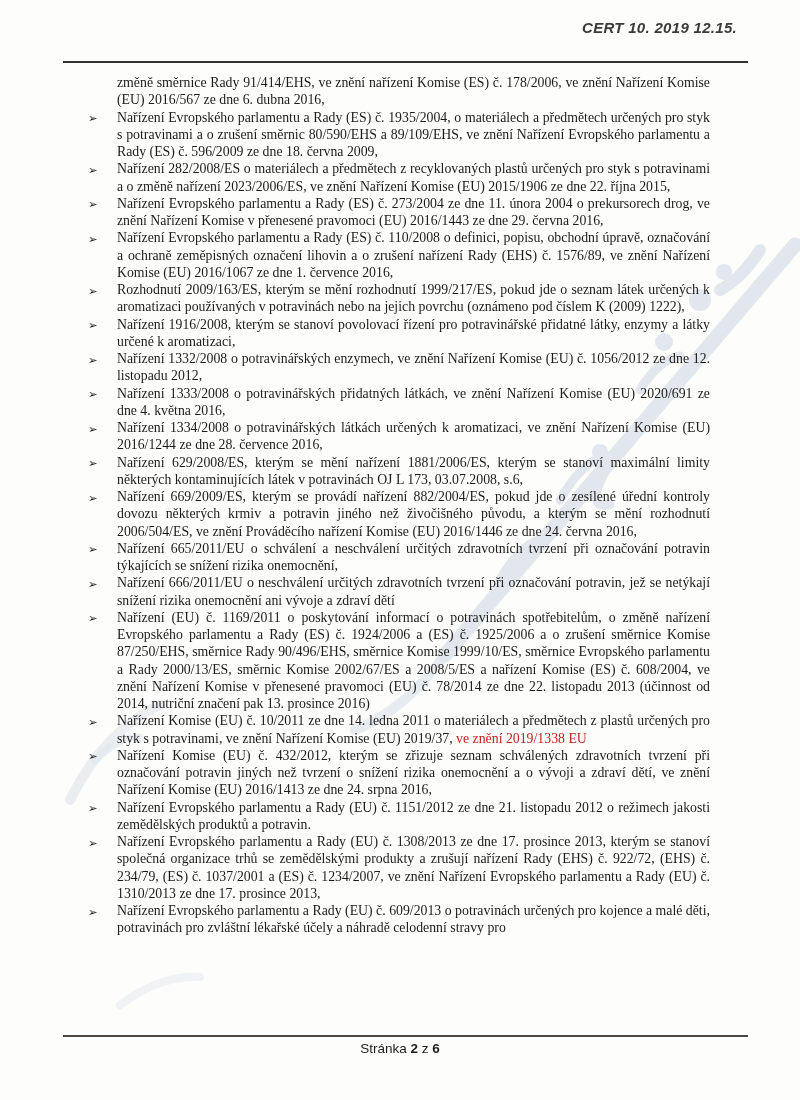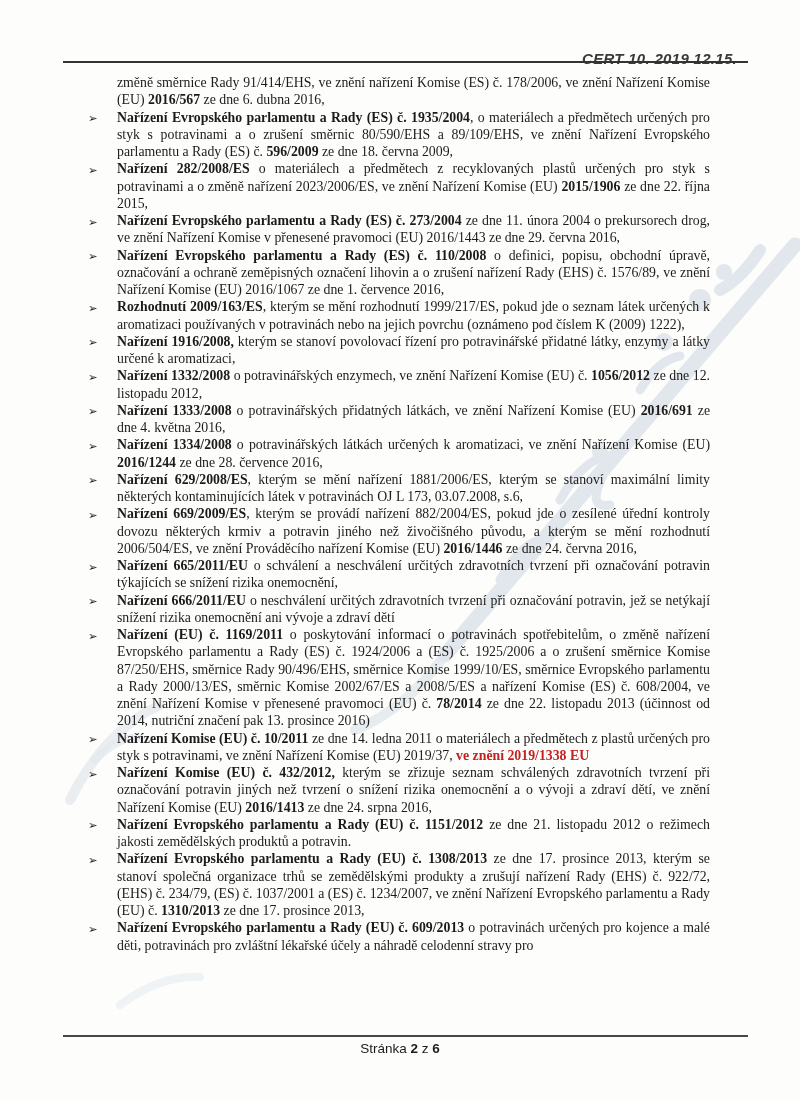--- a/index.html
+++ b/index.html
@@ -27,21 +27,20 @@
   .doc-ref{
     position:absolute;
     top:19px;right:63px;
     font-family:"Liberation Sans", sans-serif;
     font-style:italic;
     font-weight:bold;
     font-size:15px;
     letter-spacing:.3px;
     color:#3a3a3a;
     white-space:nowrap;
-    margin-top:31px;
   }
   .header-rule{
     position:absolute;top:61px;left:63px;width:685px;
     border-top:2px solid var(--rule);
   }
   .reg-list{
     position:absolute;
     top:74px;left:88px;width:622px;
     max-height:958px;overflow:hidden;
     font-size:13.8px;
@@ -52,22 +51,22 @@
     flex:0 0 29px;
     font-family:"DejaVu Sans", sans-serif;
     font-size:11.5px;
     padding-top:1.5px;
     color:#191816;
   }
   .text{
     flex:1;
     text-align:justify;
   }
-  .b{font-weight:bold;}
-  .red{color:var(--red);font-weight:bold;}
+  .b{font-weight:normal;}
+  .red{color:var(--red);font-weight:normal;}
   .footer-rule{
     position:absolute;top:1035px;left:63px;width:685px;
     border-top:2px solid #4a4742;
   }
   .footer{
     position:absolute;top:1041px;left:0;width:800px;
     text-align:center;
     font-family:"Liberation Sans", sans-serif;
     font-size:13.5px;
     color:#1d1c1a;
@@ -129,21 +128,21 @@
       <div class="item">
         <span class="bullet">➢</span>
         <span class="text"><span class="b">Nařízení 1916/2008,</span><span> kterým se stanoví povolovací řízení pro potravinářské přidatné látky, enzymy a látky určené k aromatizaci,</span></span>
       </div>
       <div class="item">
         <span class="bullet">➢</span>
         <span class="text"><span class="b">Nařízení 1332/2008</span><span> o potravinářských enzymech, ve znění Nařízení Komise (EU) č. </span><span class="b">1056/2012</span><span> ze dne 12. listopadu 2012,</span></span>
       </div>
       <div class="item">
         <span class="bullet">➢</span>
-        <span class="text"><span class="b">Nařízení 1333/2008</span><span> o potravinářských přidatných látkách, ve znění Nařízení Komise (EU) </span><span class="b">2016/691</span><span> ze dne 4. května 2016,</span></span>
+        <span class="text"><span class="b">Nařízení 1333/2008</span><span> o potravinářských přidatných látkách, ve znění Nařízení Komise (EU) </span><span class="b">2020/691</span><span> ze dne 4. května 2016,</span></span>
       </div>
       <div class="item">
         <span class="bullet">➢</span>
         <span class="text"><span class="b">Nařízení 1334/2008</span><span> o potravinářských látkách určených k aromatizaci, ve znění Nařízení Komise (EU) </span><span class="b">2016/1244</span><span> ze dne 28. července 2016,</span></span>
       </div>
       <div class="item">
         <span class="bullet">➢</span>
         <span class="text"><span class="b">Nařízení 629/2008/ES</span><span>, kterým se mění nařízení 1881/2006/ES, kterým se stanoví maximální limity některých kontaminujících látek v potravinách OJ L 173, 03.07.2008, s.6,</span></span>
       </div>
       <div class="item">

